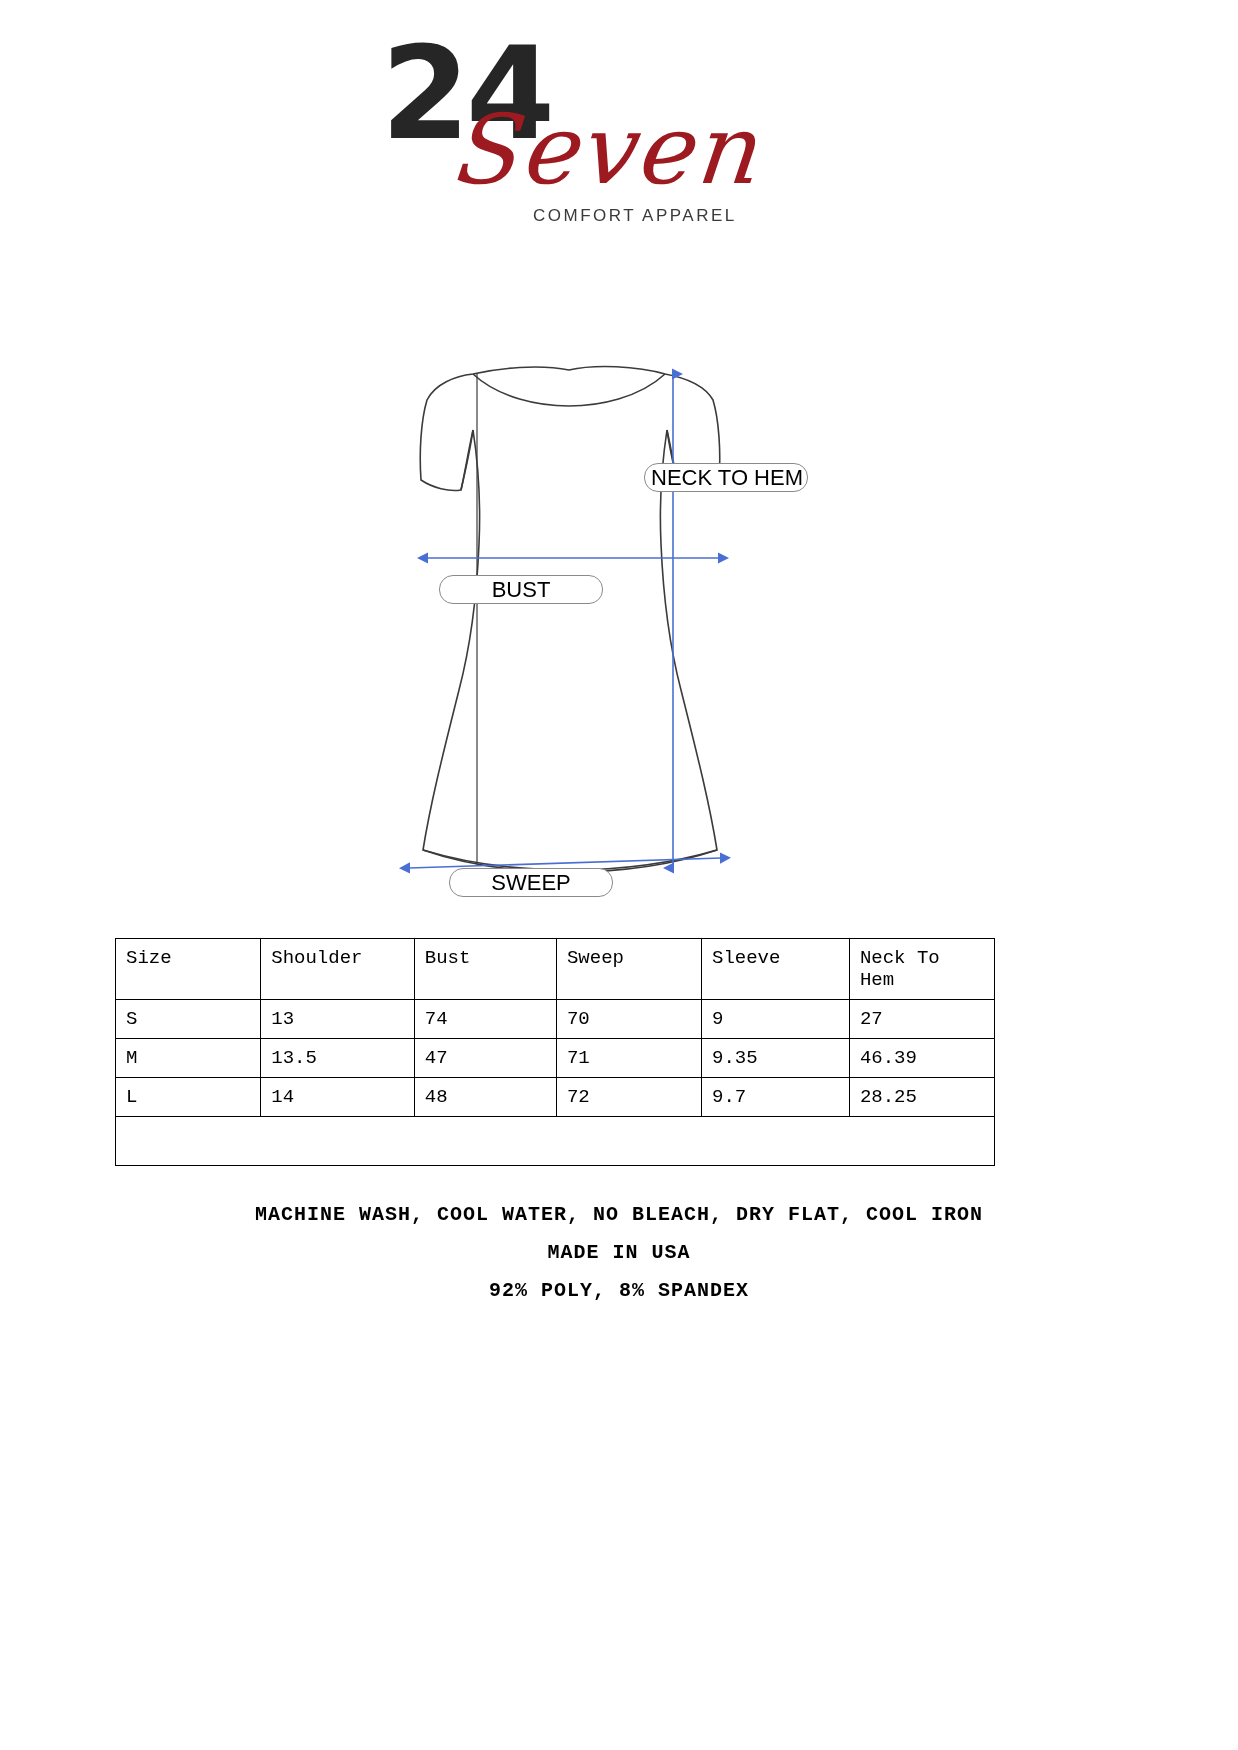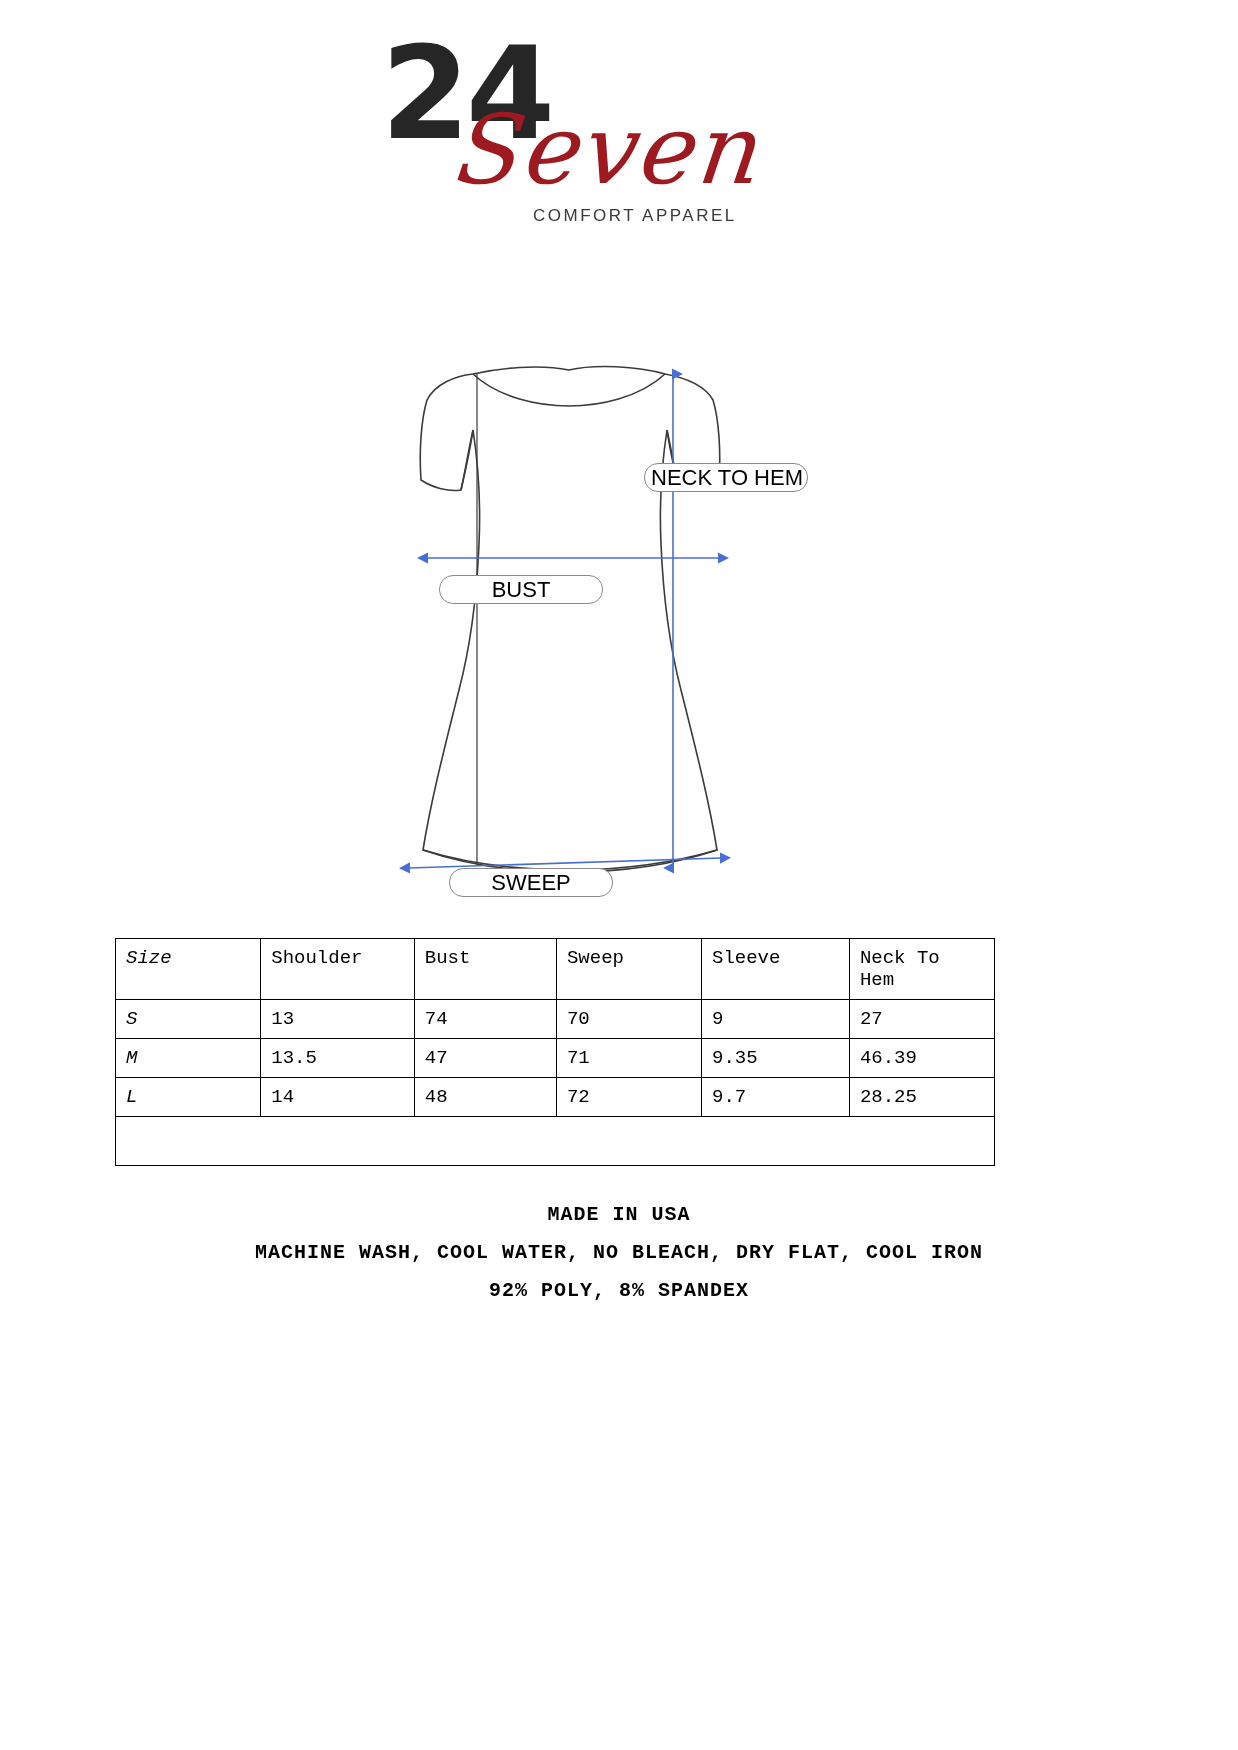--- a/index.html
+++ b/index.html
@@ -112,21 +112,21 @@
   td.style-head {
     text-align: center;
     font-family: "Liberation Mono", monospace;
     font-size: 20px;
     padding: 6px 10px;
   }
   tr.header-row td {
     height: 44px;
     vertical-align: top;
   }
-  td.c0 { width: 150px; font-style: italic; }
+  td.c0 { width: 150px; }
   td.c1 { width: 146px; }
   td.c2 { width: 146px; }
   td.c3 { width: 146px; }
   td.c4 { width: 146px; }
   td.c5 { width: 146px; }
   tr.blank-row td { height: 32px; }
 
   
   .footer {
     position: absolute;
@@ -247,16 +247,16 @@
         <td class="c5">28.25</td>
       </tr>
       <tr class="blank-row">
         <td colspan="6"></td>
       </tr>
     </tbody>
   </table>
 </div>
 
 <div class="footer">
+  <div>MACHINE WASH, COOL WATER, NO BLEACH, DRY FLAT, COOL IRON</div>
   <div>MADE IN USA</div>
-  <div>MACHINE WASH, COOL WATER, NO BLEACH, DRY FLAT, COOL IRON</div>
   <div>92% POLY, 8% SPANDEX</div>
 </div>
 
 </body></html>

